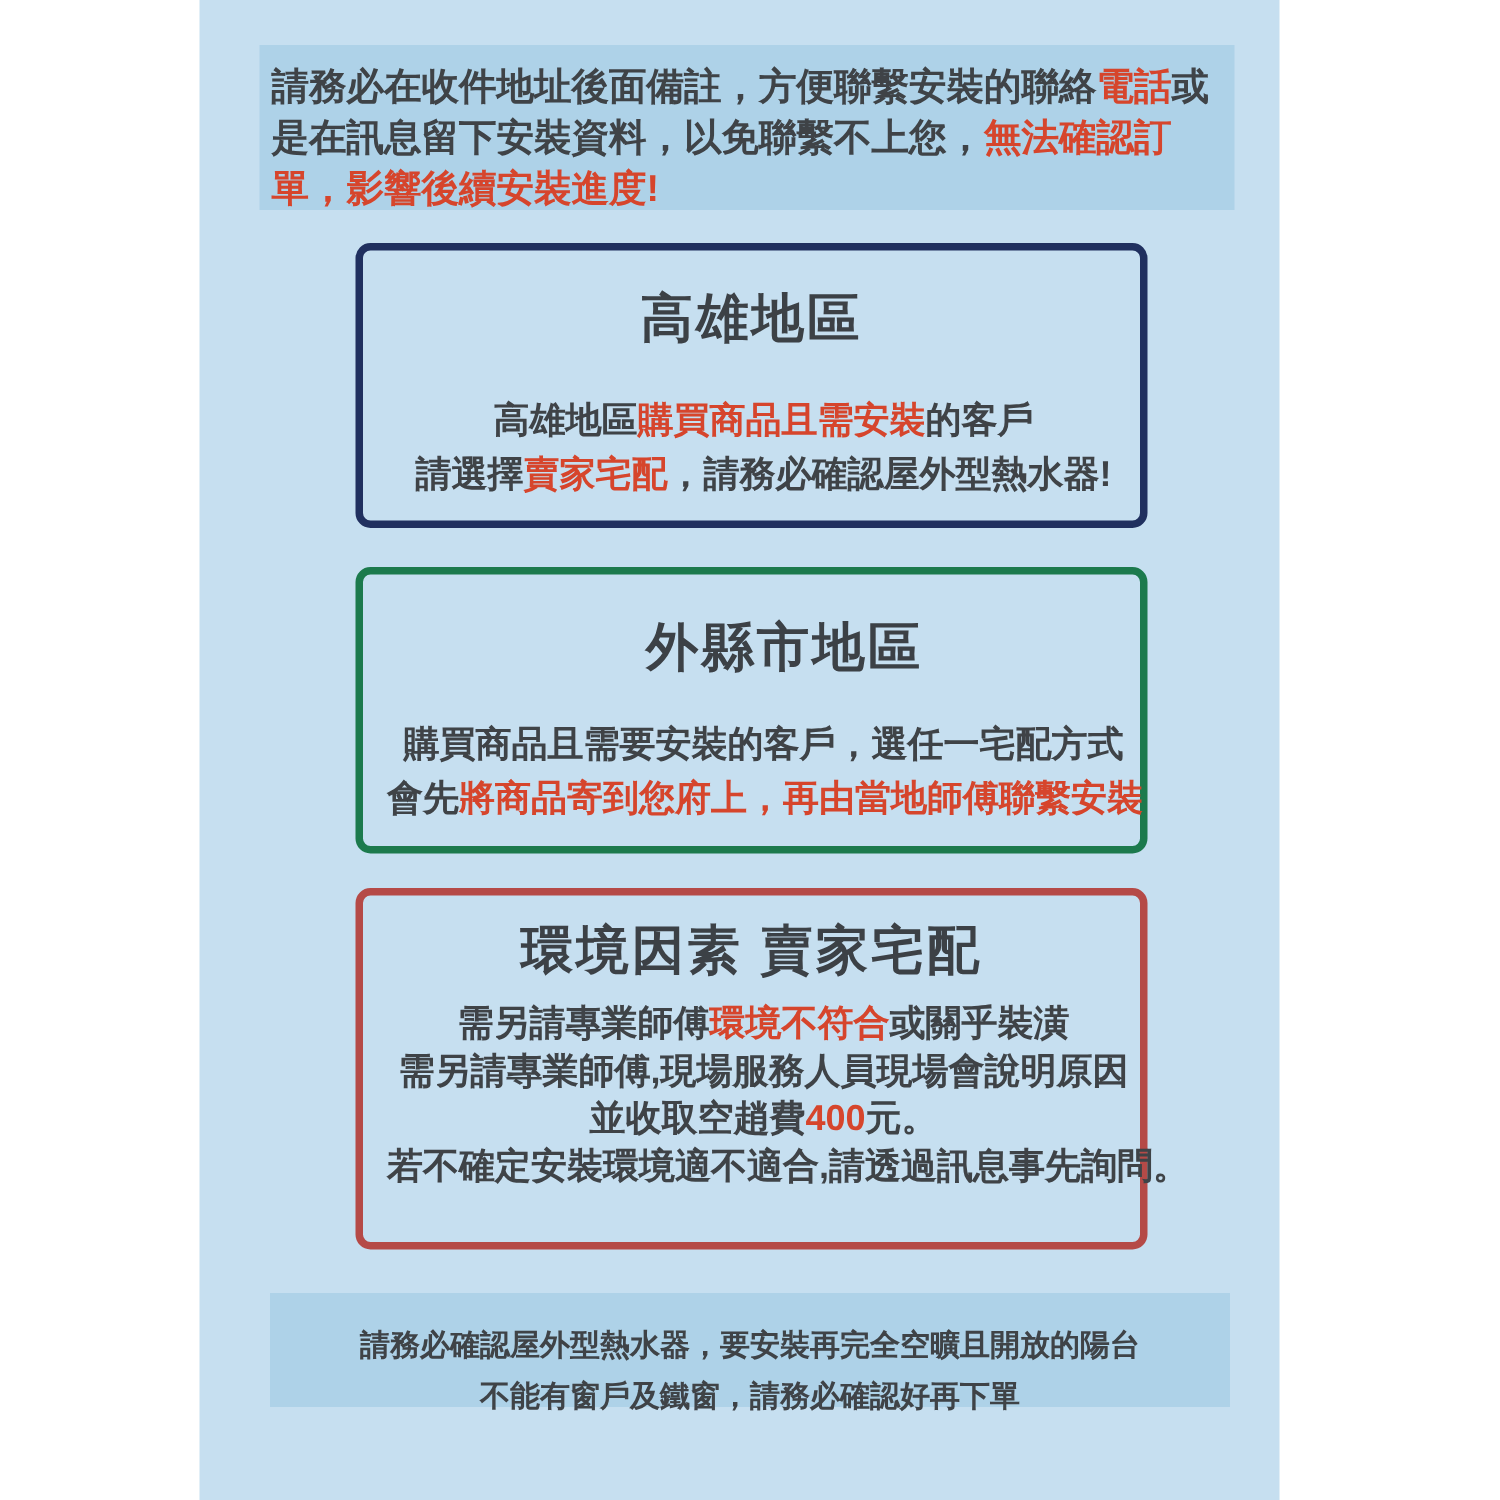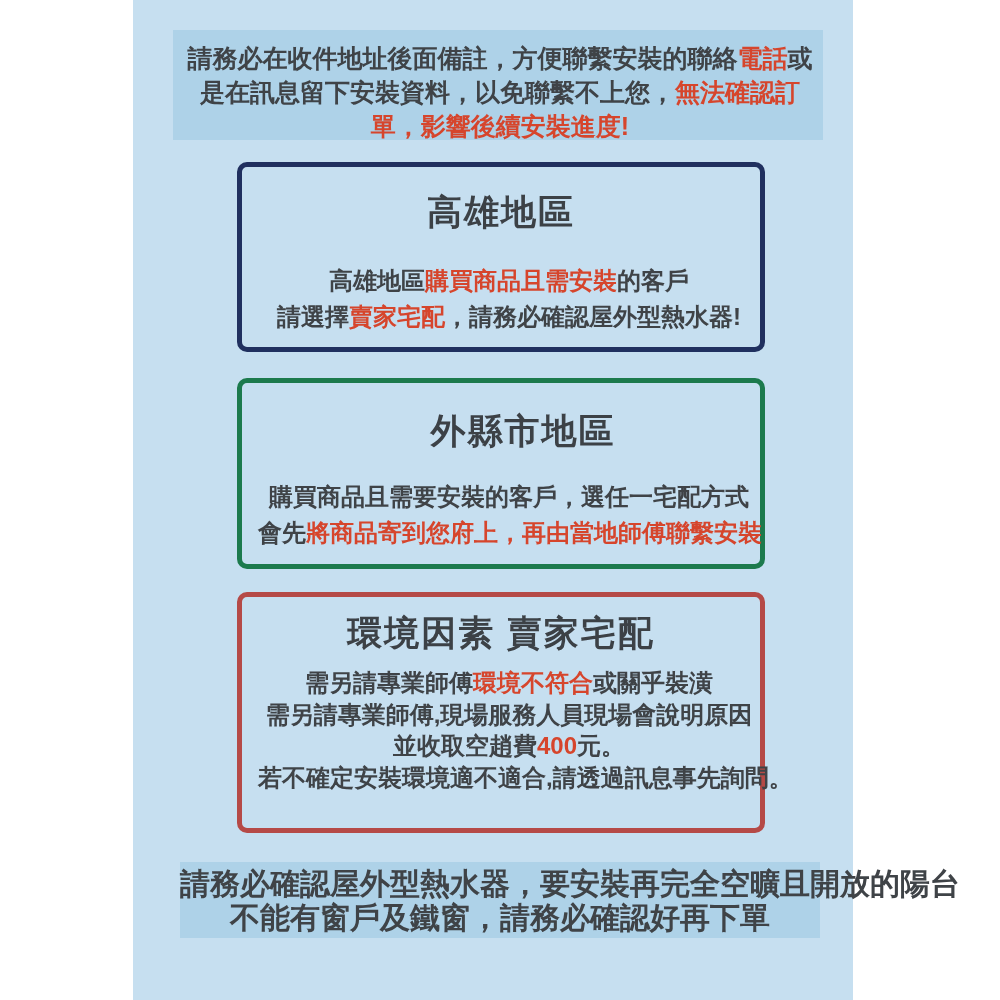--- a/index.html
+++ b/index.html
@@ -1,21 +1,21 @@
 <!DOCTYPE html>
 <html lang="zh-Hant"><head>
 <meta charset="utf-8">
 <style>
   html,body{margin:0;padding:0;background:#ffffff;}
   body{width:1000px;height:1000px;font-family:"Liberation Sans","DejaVu Sans",sans-serif;}
   .page{position:relative;width:1000px;height:1000px;background:#ffffff;overflow:hidden;}
   .panel{position:absolute;left:133px;top:0;width:720px;height:1000px;background:#c6dff0;}
   .notice{position:absolute;background:#aed2e8;color:#3f4347;font-weight:600;box-sizing:border-box;}
-  .notice-top{left:40px;top:30px;width:650px;height:110px;font-size:25px;line-height:34px;padding:11px 4px 0 8px;text-align:center;}
-  .notice-bottom{left:47px;top:862px;width:640px;height:76px;font-size:30px;line-height:34px;text-align:center;padding-top:5px;}
+  .notice-top{left:40px;top:30px;width:650px;height:110px;font-size:25px;line-height:34px;padding:11px 4px 0 8px;text-align:left;}
+  .notice-bottom{left:47px;top:862px;width:640px;height:76px;font-size:20px;line-height:34px;text-align:center;padding-top:20px;font-family:Liberation Mono, monospace;}
   .box{position:absolute;left:104px;width:528px;border:5px solid #333;border-radius:10px;box-sizing:border-box;text-align:center;color:#3f4347;background:transparent;}
   .box1{top:162px;height:190px;}
   .box2{top:378px;height:191px;}
   .box3{top:592px;height:241px;}
   .box-title{font-size:35px;font-weight:700;color:#3c4146;letter-spacing:2px;}
   .box1 .box-title{margin-top:22px;}
   .box2 .box-title{margin-top:25px;padding-left:44px;}
   .box3 .box-title{margin-top:13px;}
   .box-body{position:absolute;left:0;right:0;font-size:24px;font-weight:600;margin-left:16px;}
   .box1 .box-body{top:96px;line-height:36px;}

